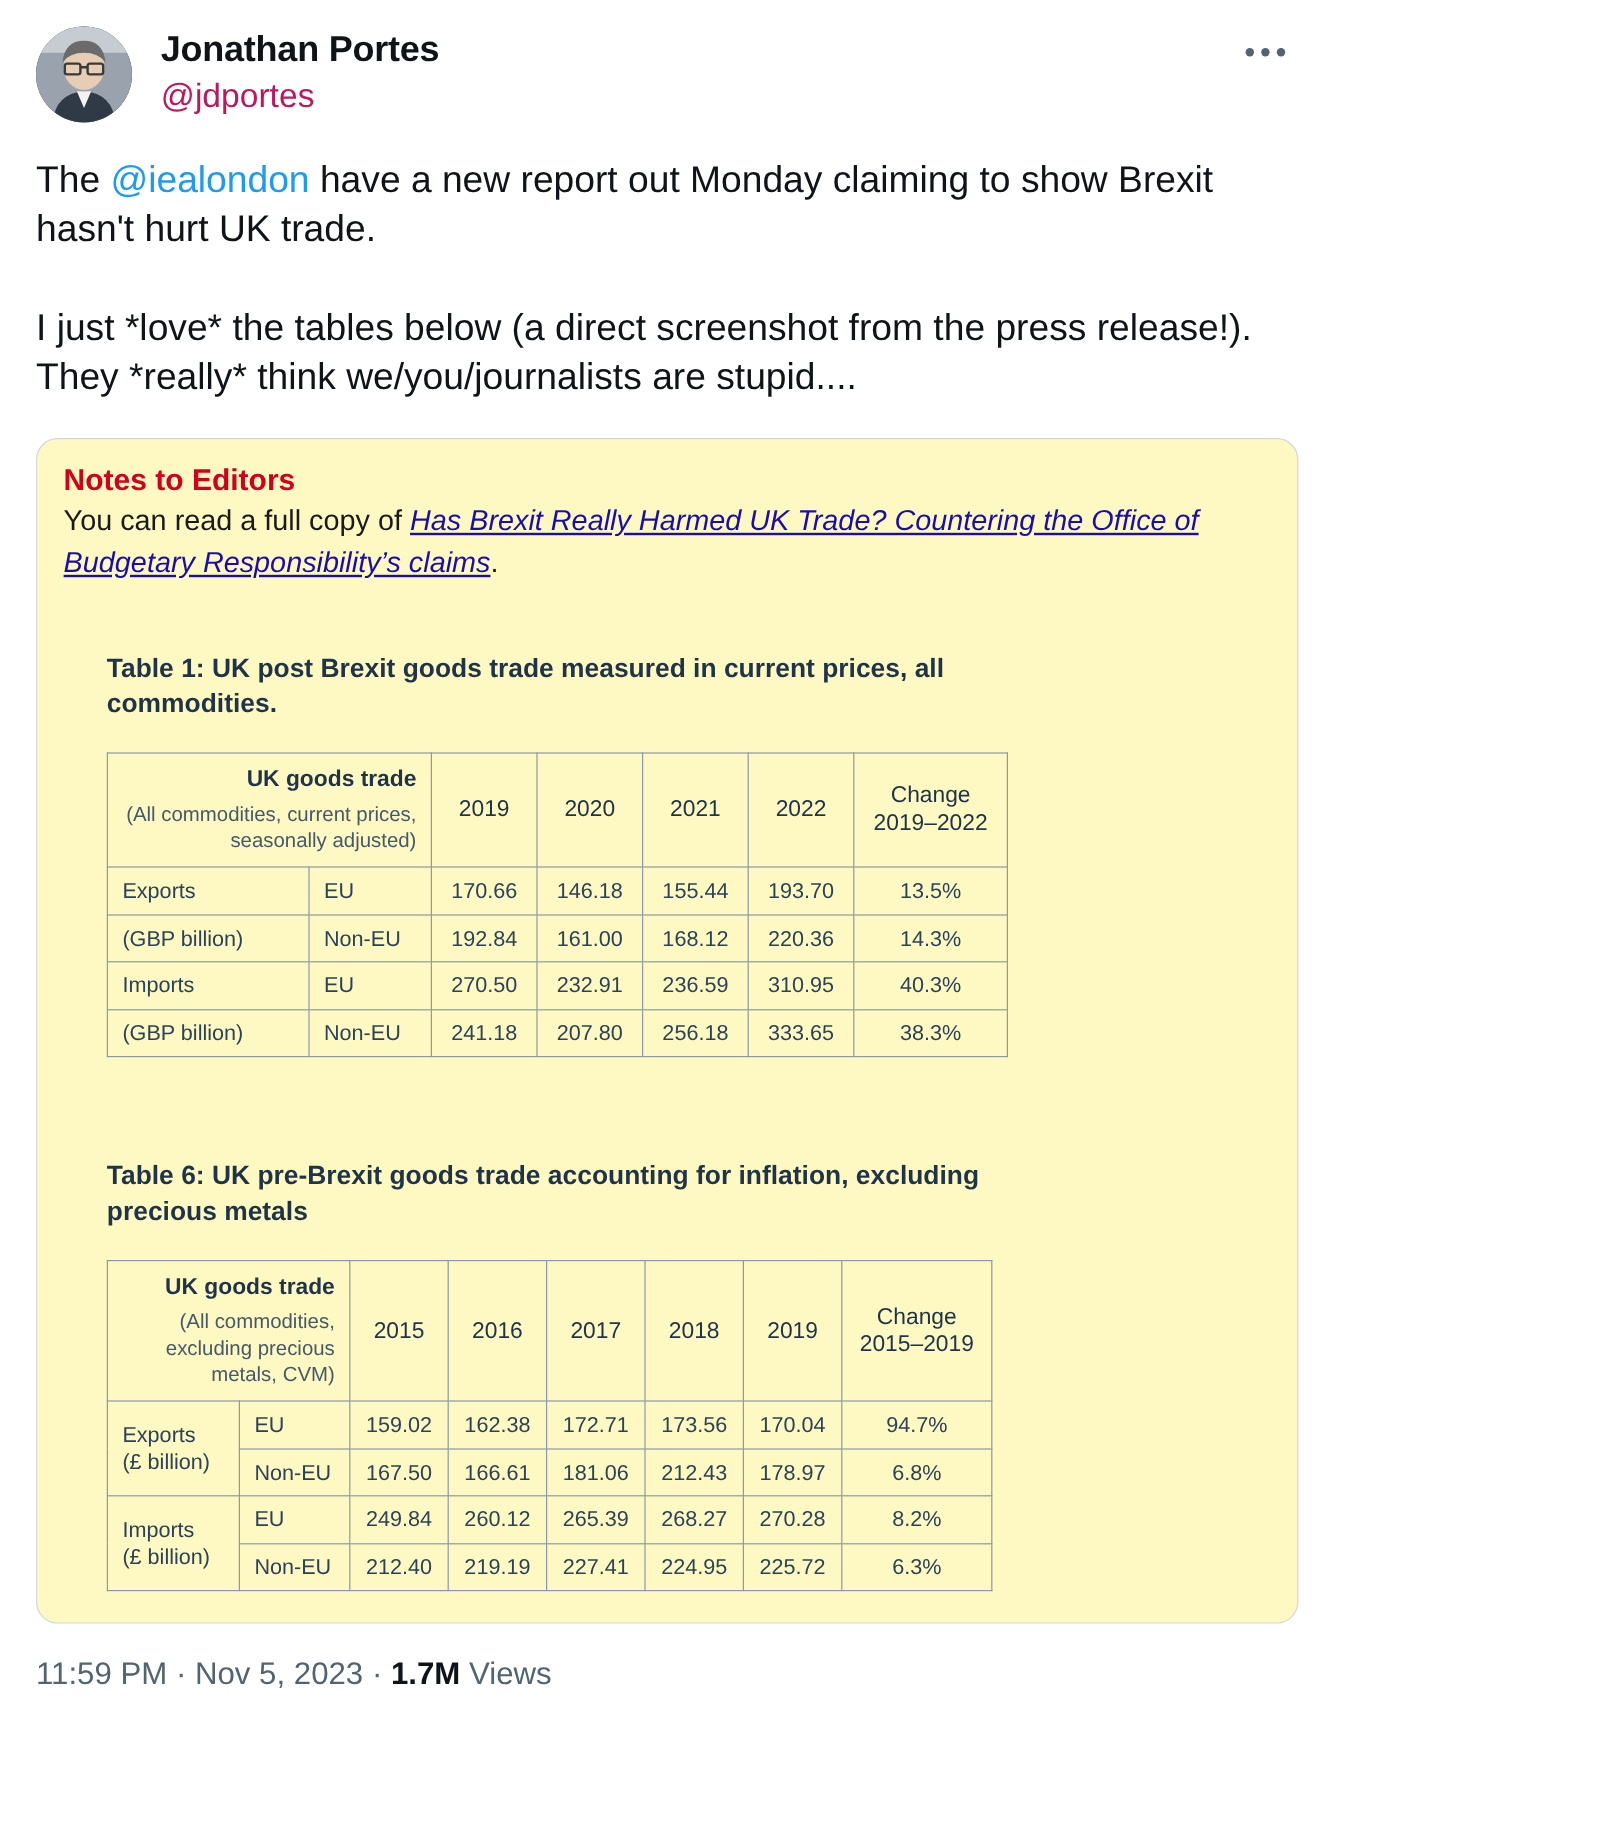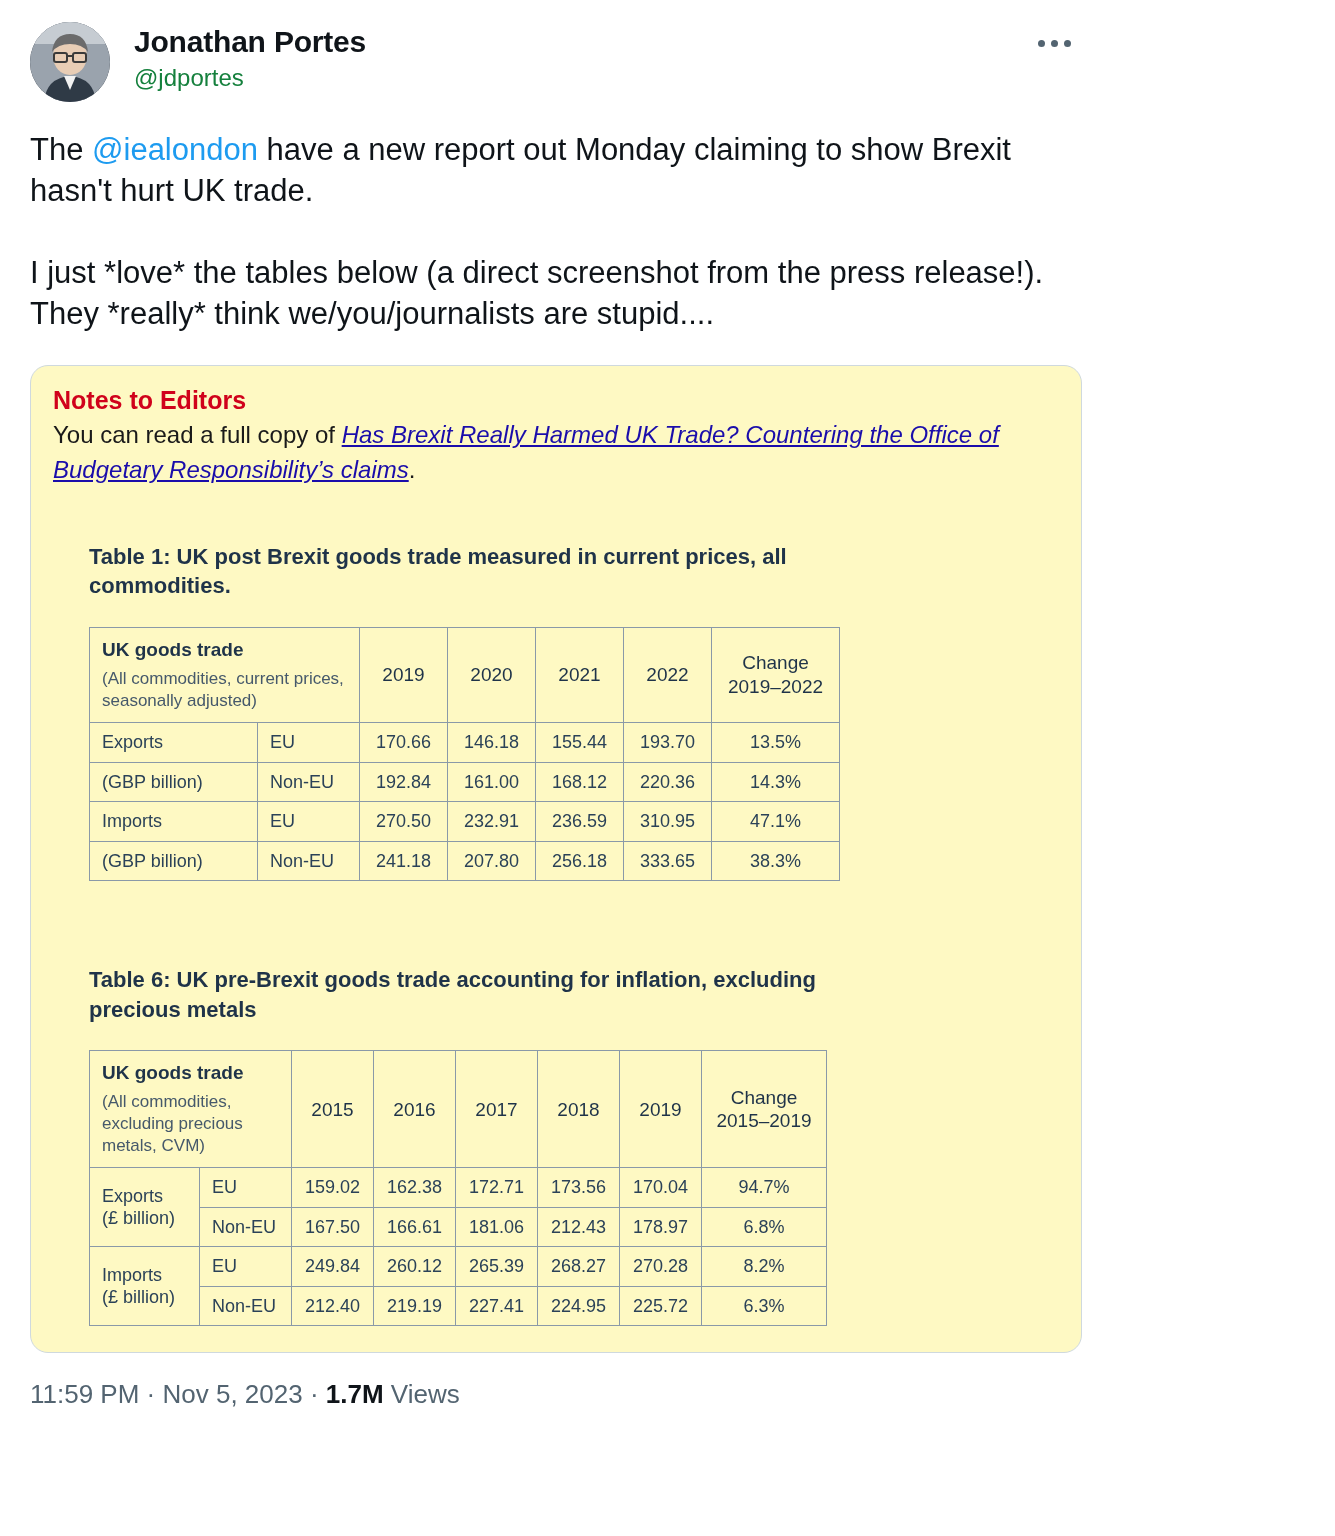--- a/index.html
+++ b/index.html
@@ -44,22 +44,22 @@
     padding-top: 2px;
   }
   .display-name {
     font-size: 30px;
     font-weight: bold;
     line-height: 1.2;
     color: #0f1419;
     letter-spacing: -0.2px;
   }
   .handle {
-    font-size: 24px;
-    color: #15803d;
+    font-size: 28px;
+    color: #be185d;
     line-height: 1.3;
     margin-top: 2px;
   }
   .more-btn {
     position: absolute;
     right: 6px;
     top: 14px;
     width: 44px;
     height: 30px;
     display: flex;
@@ -137,21 +137,21 @@
   }
   table.data td, table.data th {
     border: 1px solid #8a99a8;
     padding: 8px 10px;
     text-align: center;
     font-weight: normal;
     vertical-align: middle;
     line-height: 1.25;
   }
   table.data .hdr-label {
-    text-align: left;
+    text-align: right;
     padding: 10px 12px;
   }
   .hdr-title {
     font-weight: bold;
     font-size: 19px;
     display: block;
     margin-bottom: 6px;
     color: #1f3349;
   }
   .hdr-sub {
@@ -268,21 +268,21 @@
             <td>220.36</td>
             <td class="pct-bold">14.3%</td>
           </tr>
           <tr>
             <td class="rowlabel">Imports</td>
             <td class="rowlabel">EU</td>
             <td>270.50</td>
             <td>232.91</td>
             <td>236.59</td>
             <td>310.95</td>
-            <td class="pct-bold">47.1%</td>
+            <td class="pct-bold">40.3%</td>
           </tr>
           <tr>
             <td class="rowlabel">(GBP billion)</td>
             <td class="rowlabel">Non-EU</td>
             <td>241.18</td>
             <td>207.80</td>
             <td>256.18</td>
             <td>333.65</td>
             <td class="pct-bold">38.3%</td>
           </tr>

